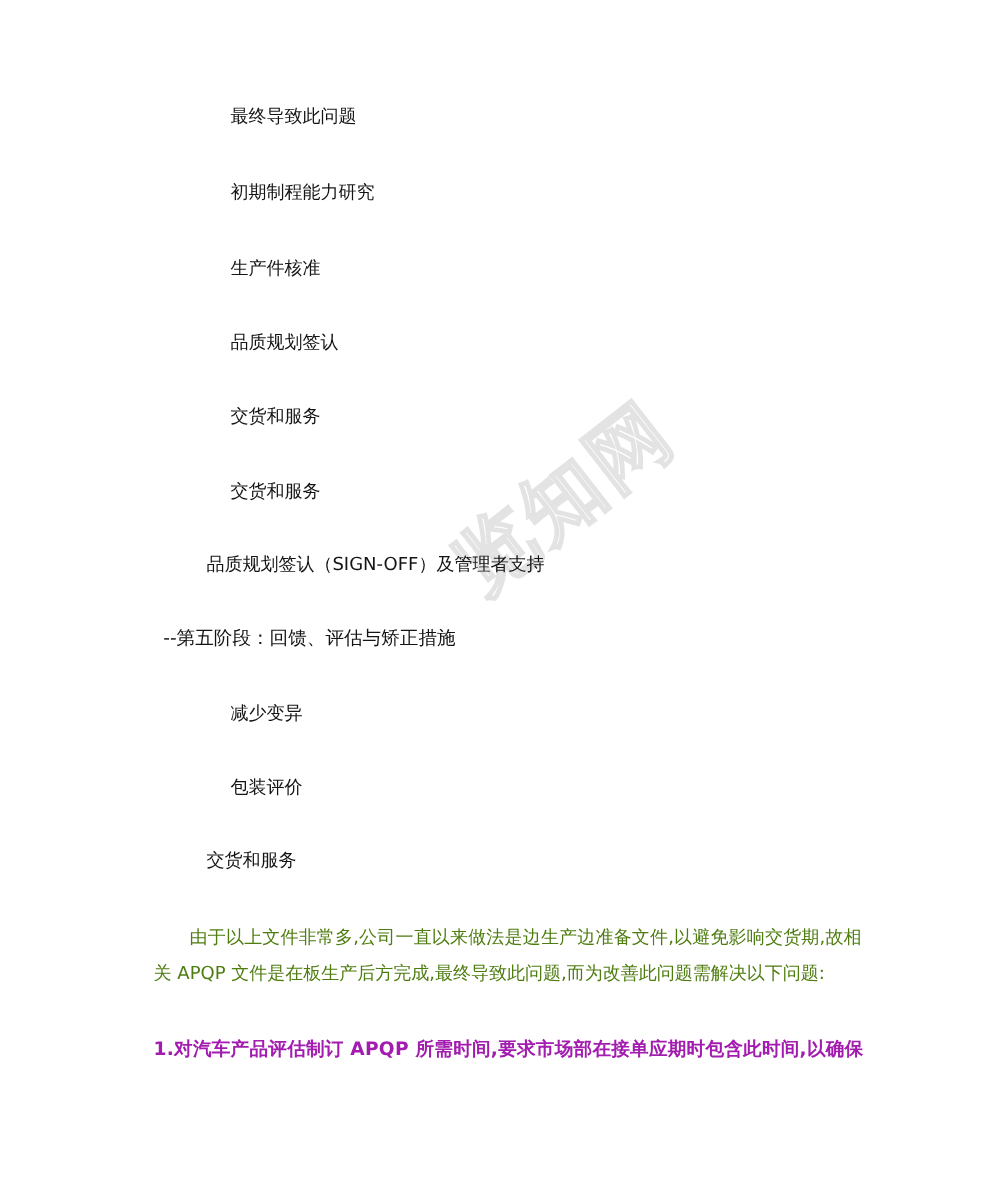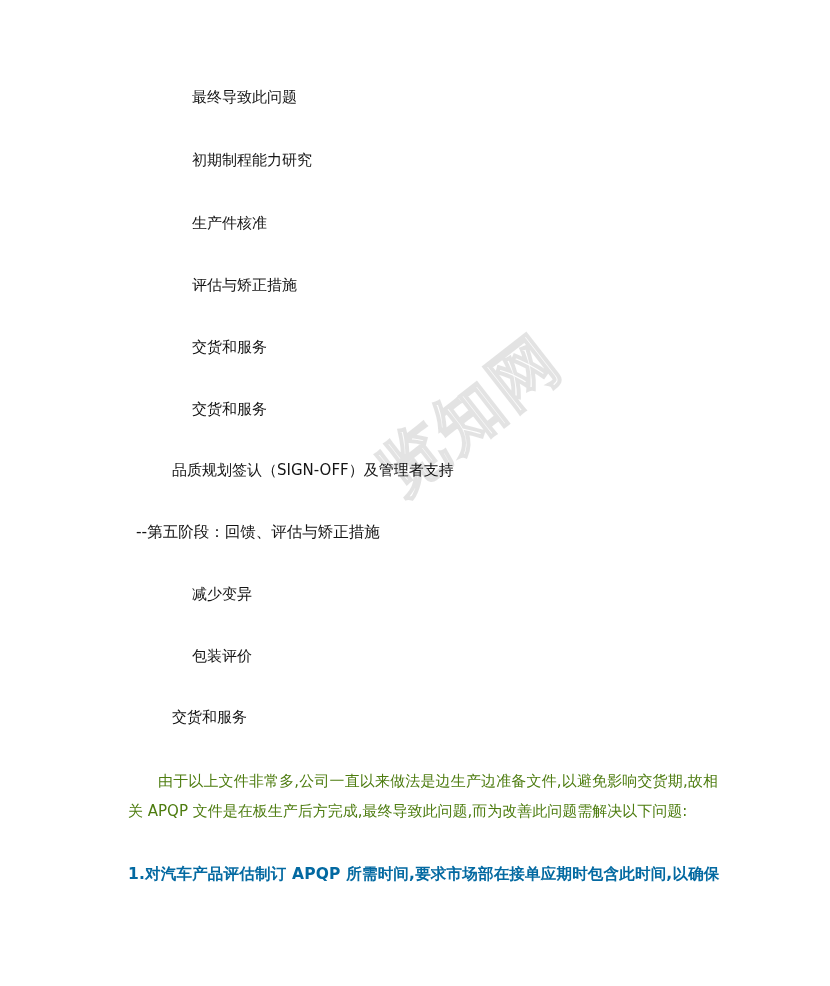--- a/index.html
+++ b/index.html
@@ -67,37 +67,37 @@
     text-align: justify;
   }
   .para .first { padding-left: 30px; display: inline; }
   .bold-para {
     position: absolute;
     left: 128px;
     width: 600px;
     font-size: 15.5px;
     font-weight: 700;
     line-height: 28px;
-    color: #0369a1;
+    color: #a21caf;
     letter-spacing: 0.2px;
   }
 </style>
 </head>
 <body>
 
 <div id="page">
 
   <div class="watermark">览知网</div>
 
   <div class="content">
 
     <div class="line indent-1" style="top:88px">最终导致此问题</div>
     <div class="line indent-1" style="top:151px">初期制程能力研究</div>
     <div class="line indent-1" style="top:214px">生产件核准</div>
-    <div class="line indent-1" style="top:276px">评估与矫正措施</div>
+    <div class="line indent-1" style="top:276px">品质规划签认</div>
     <div class="line indent-1" style="top:338px">交货和服务</div>
     <div class="line indent-1" style="top:400px">交货和服务</div>
     <div class="line indent-2" style="top:461px">品质规划签认（SIGN-OFF）及管理者支持</div>
 
     <div class="line indent-bold" style="top:523px">--第五阶段：回馈、评估与矫正措施</div>
 
     <div class="line indent-1" style="top:585px">减少变异</div>
     <div class="line indent-1" style="top:647px">包装评价</div>
     <div class="line indent-2" style="top:708px">交货和服务</div>
 

